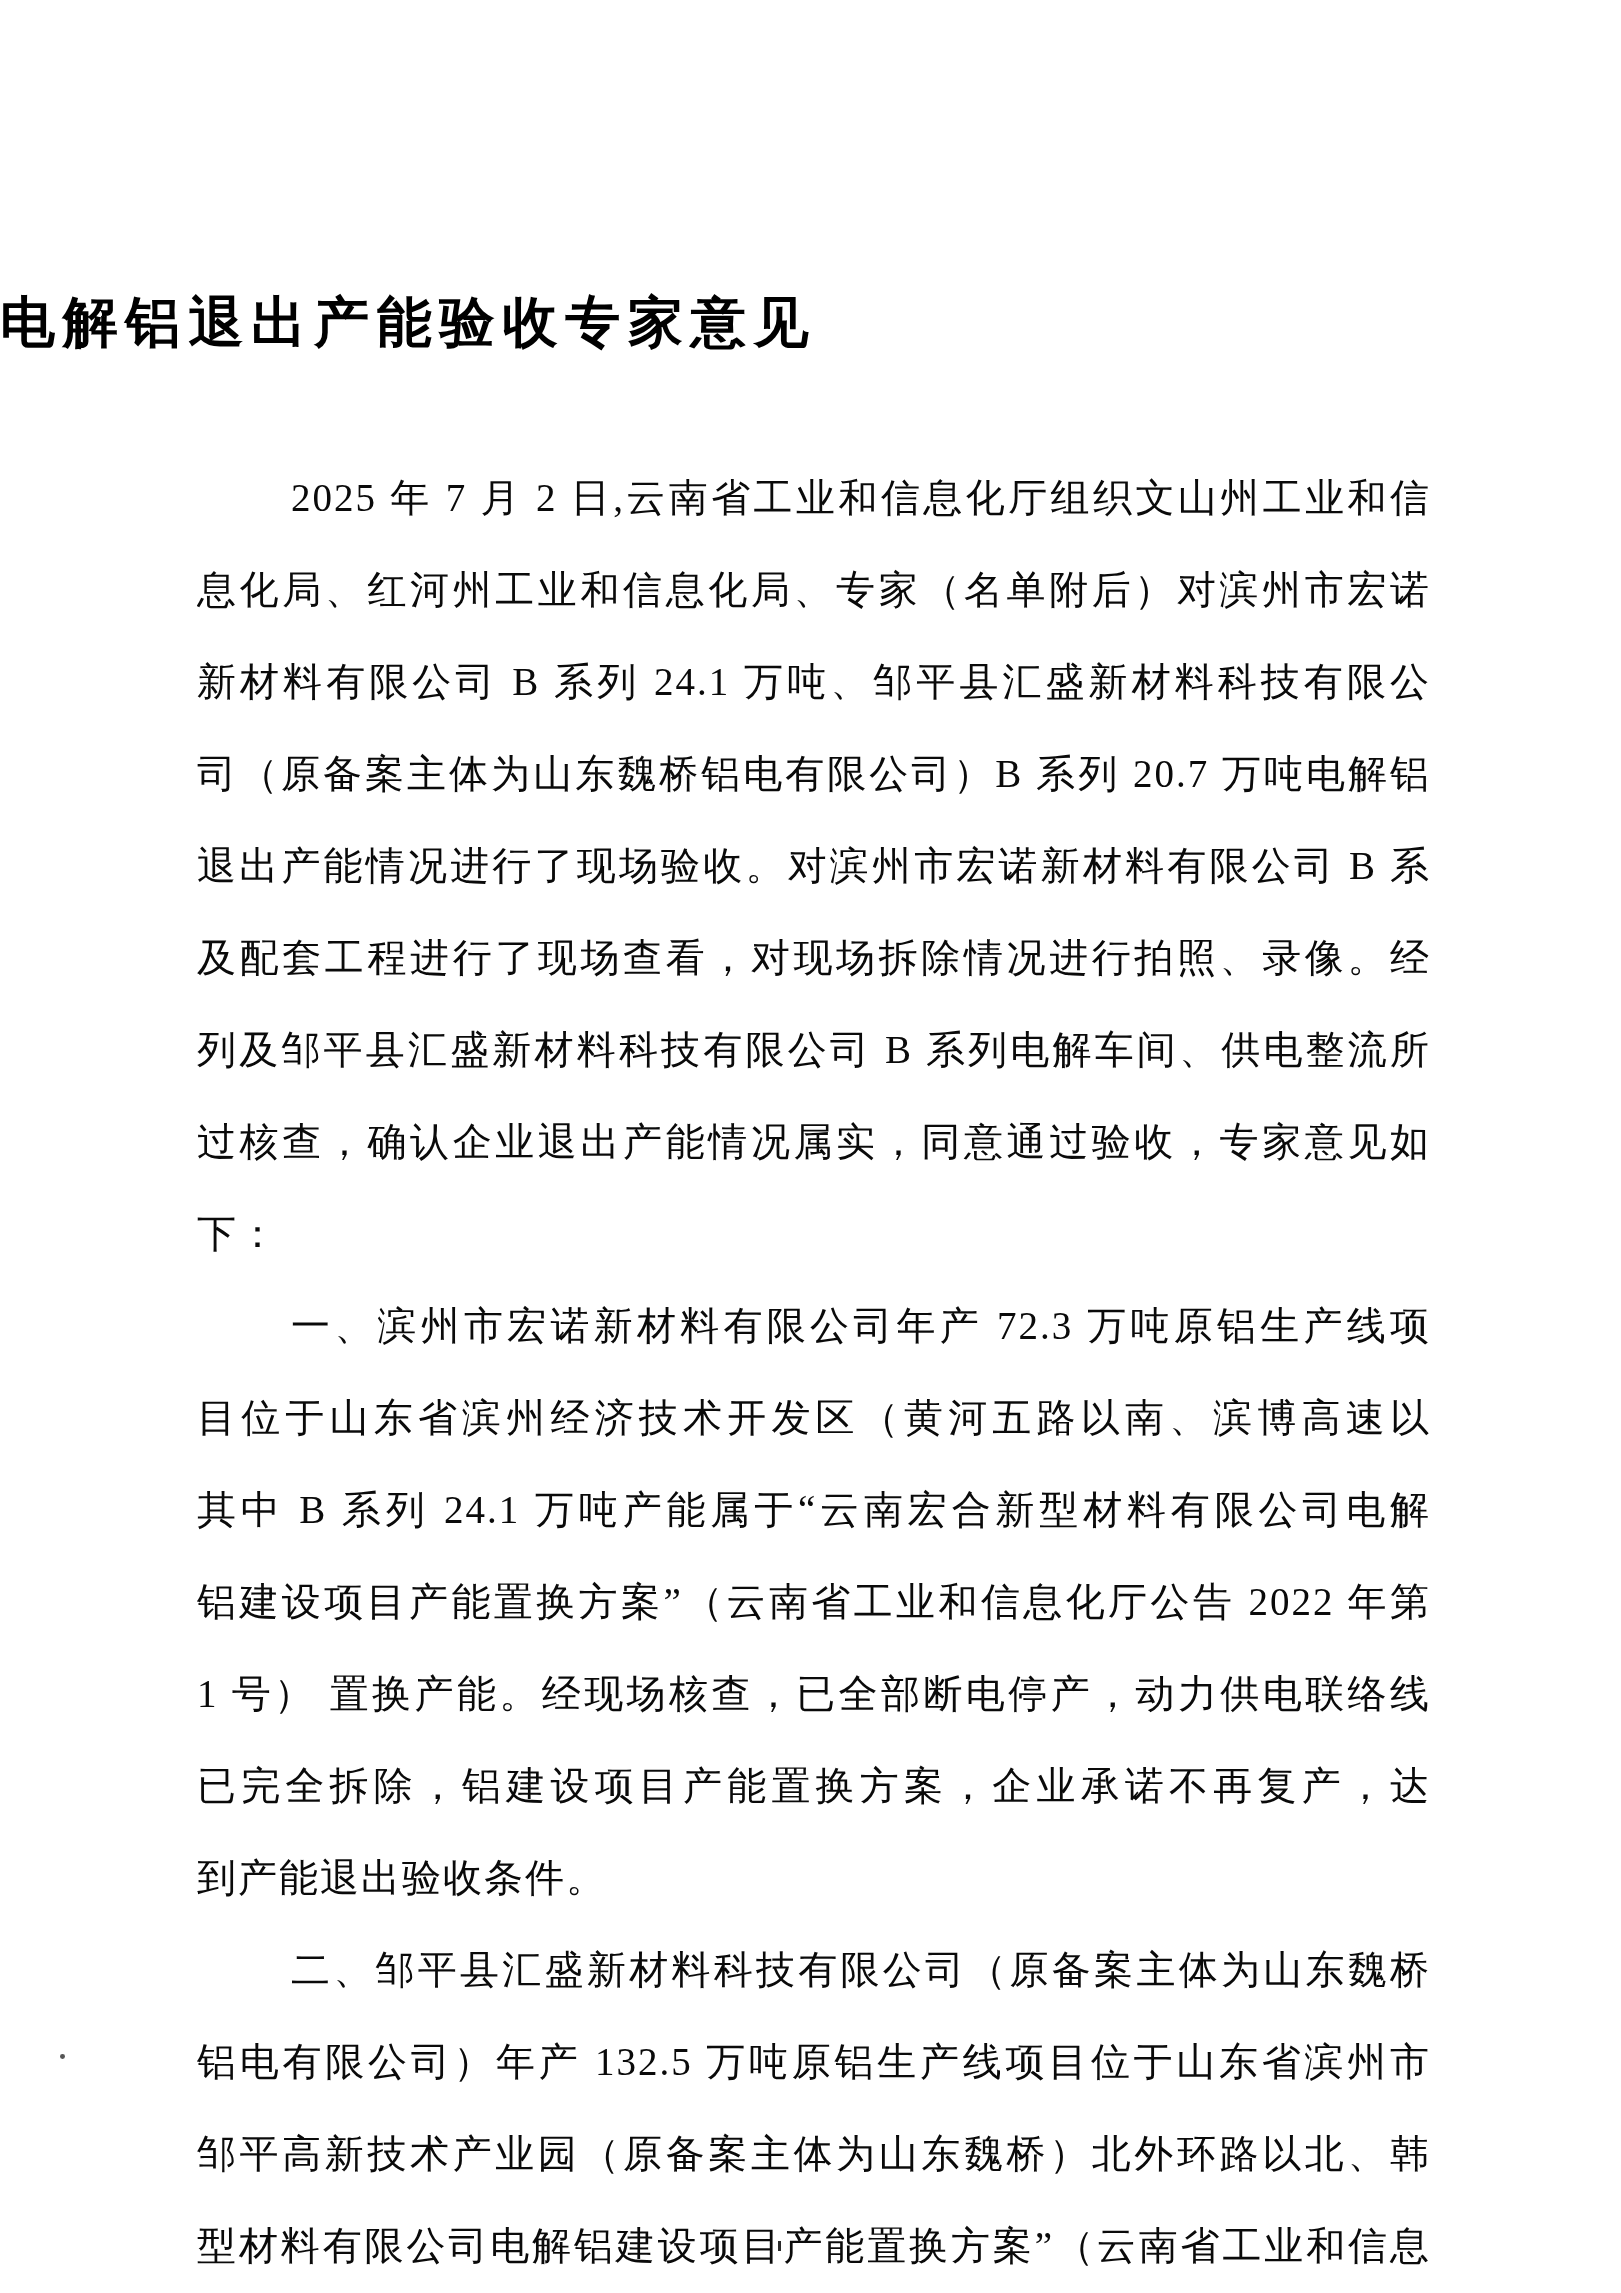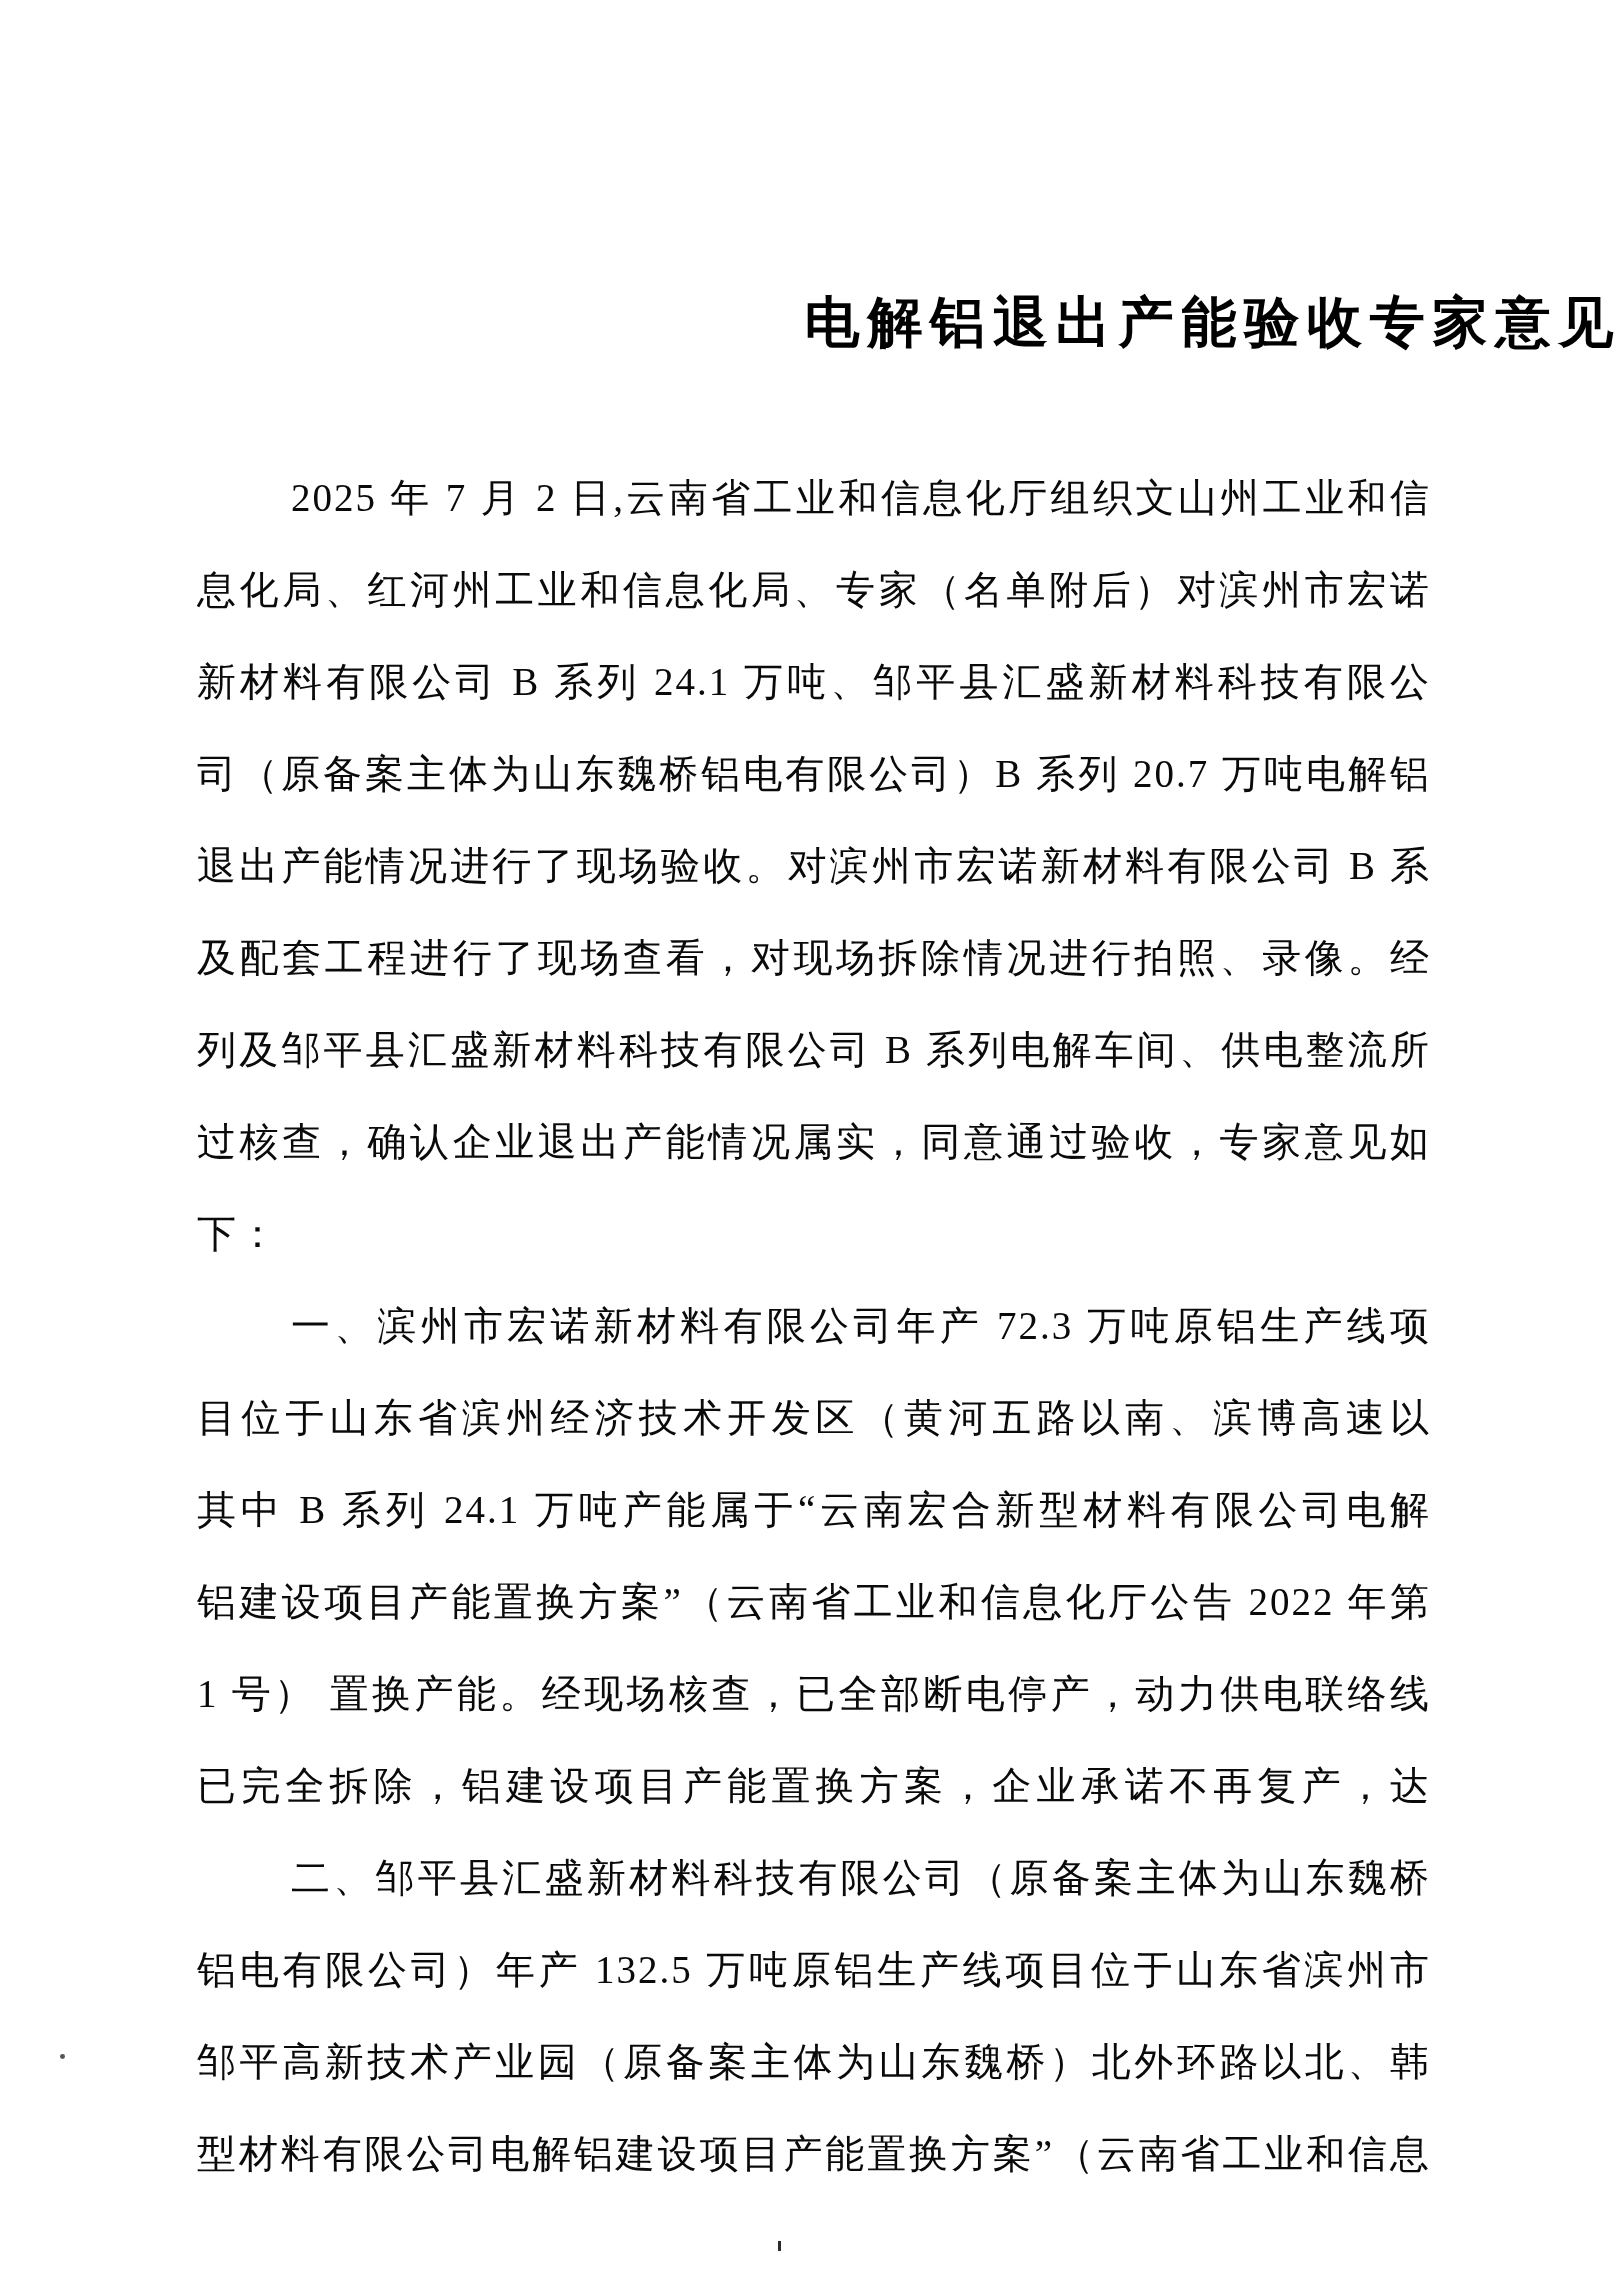--- a/index.html
+++ b/index.html
@@ -15,21 +15,21 @@
     color: #0a0a0a;
     font-family: "Liberation Serif", "DejaVu Serif", serif;
     overflow: hidden;
   }
   .doc-title {
     position: absolute;
     top: 286px;
     left: 0;
     width: 1621px;
     margin: 0;
-    text-align: right;
+    text-align: left;
     font-size: 55px;
     font-weight: 900;
     letter-spacing: 7.8px;
     color: #000000;
     white-space: nowrap;
   }
   .doc-body {
     position: absolute;
     top: 444px;
     left: 181px;
@@ -92,20 +92,21 @@
     <p class="line full">列及邹平县汇盛新材料科技有限公司 B 系列电解车间、供电整流所</p>
     <p class="line full">过核查，确认企业退出产能情况属实，同意通过验收，专家意见如</p>
     <p class="line">下：</p>
 
     <p class="line full indent">一、滨州市宏诺新材料有限公司年产 72.3 万吨原铝生产线项</p>
     <p class="line full">目位于山东省滨州经济技术开发区（黄河五路以南、滨博高速以西），</p>
     <p class="line full">其中 B 系列 24.1 万吨产能属于“云南宏合新型材料有限公司电解</p>
     <p class="line full">铝建设项目产能置换方案”（云南省工业和信息化厅公告 2022 年第</p>
     <p class="line full">1 号） 置换产能。经现场核查，已全部断电停产，动力供电联络线</p>
     <p class="line full">已完全拆除，铝建设项目产能置换方案，企业承诺不再复产，达</p>
+    <p class="line">到产能退出验收条件。</p>
 
     <p class="line full indent">二、邹平县汇盛新材料科技有限公司（原备案主体为山东魏桥</p>
     <p class="line full">铝电有限公司）年产 132.5 万吨原铝生产线项目位于山东省滨州市</p>
     <p class="line full">邹平高新技术产业园（原备案主体为山东魏桥）北外环路以北、韩</p>
     <p class="line full">型材料有限公司电解铝建设项目产能置换方案”（云南省工业和信息化</p>
 
   </div>
 
   <div class="speck speck-left"></div>
   <div class="speck speck-bottom"></div>

